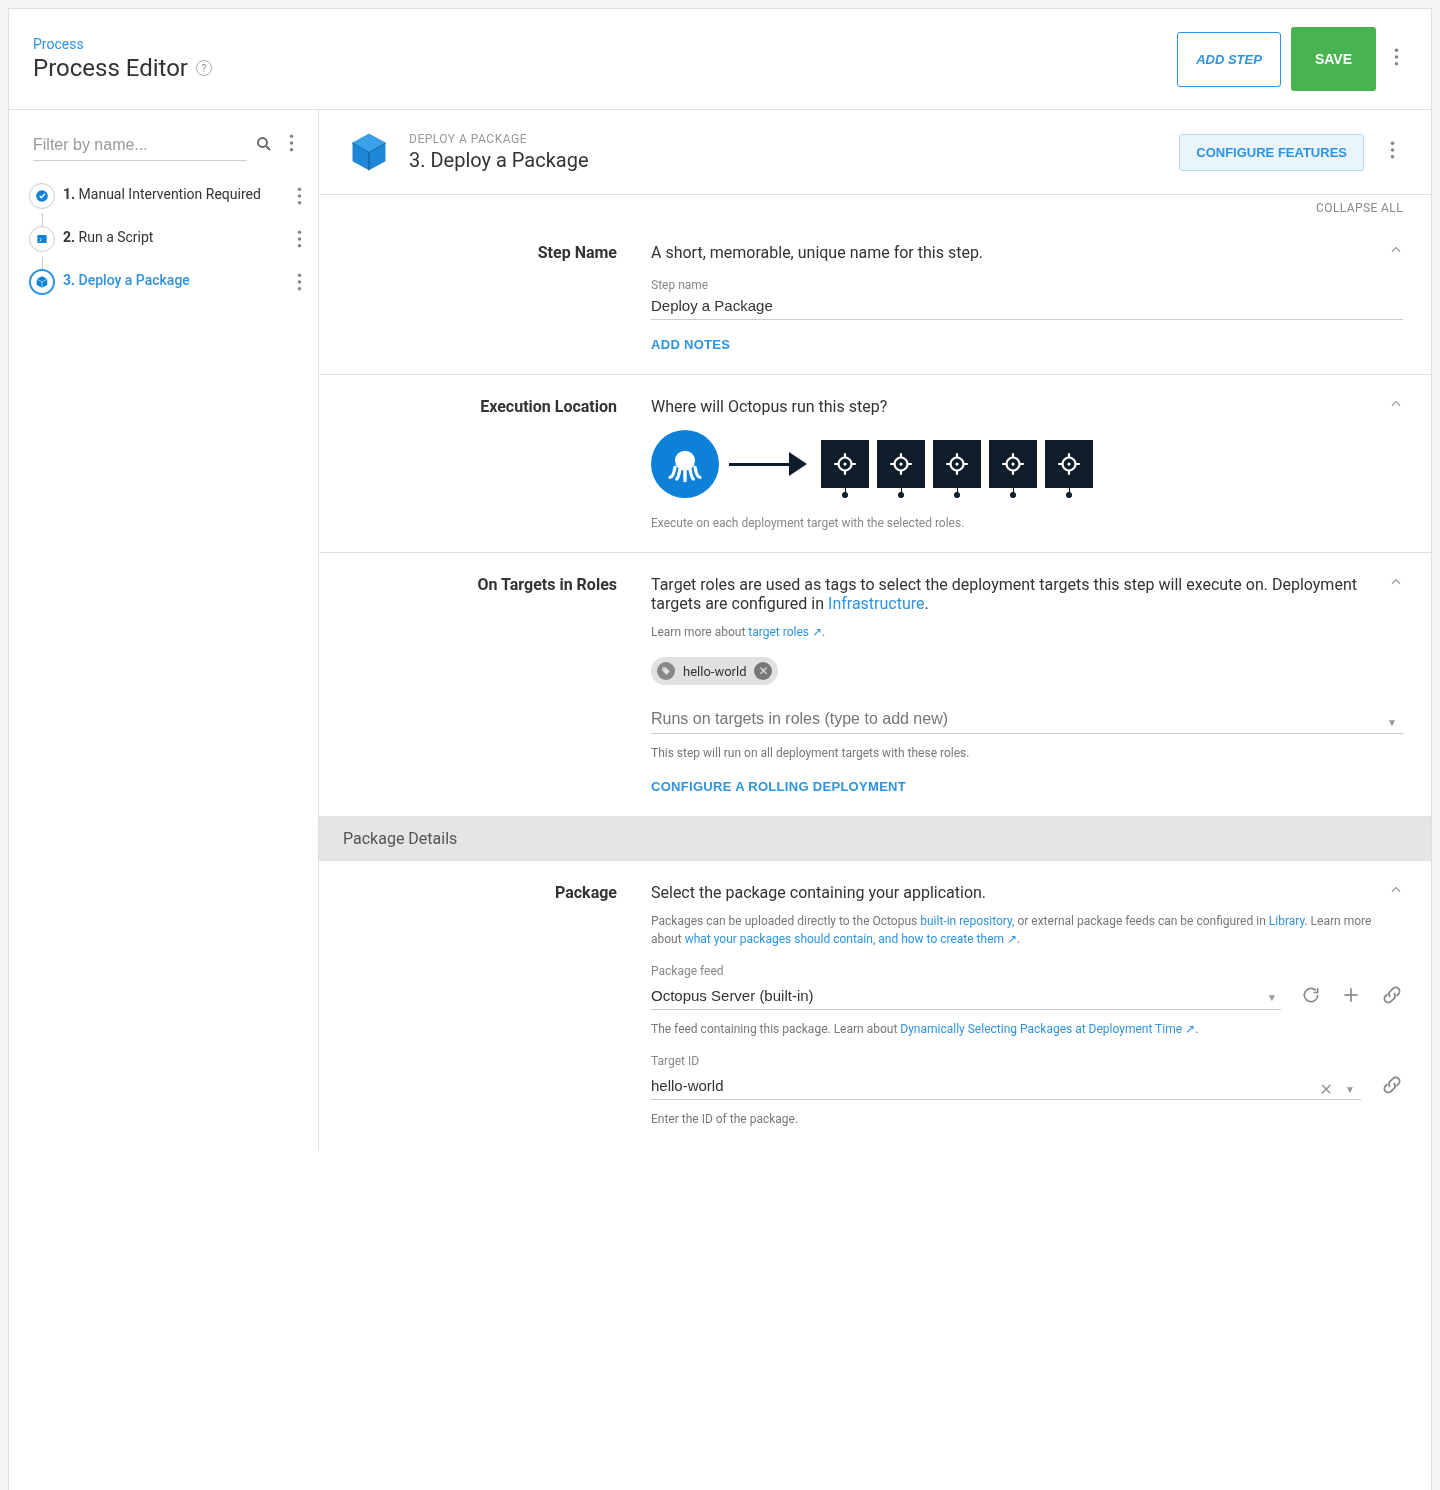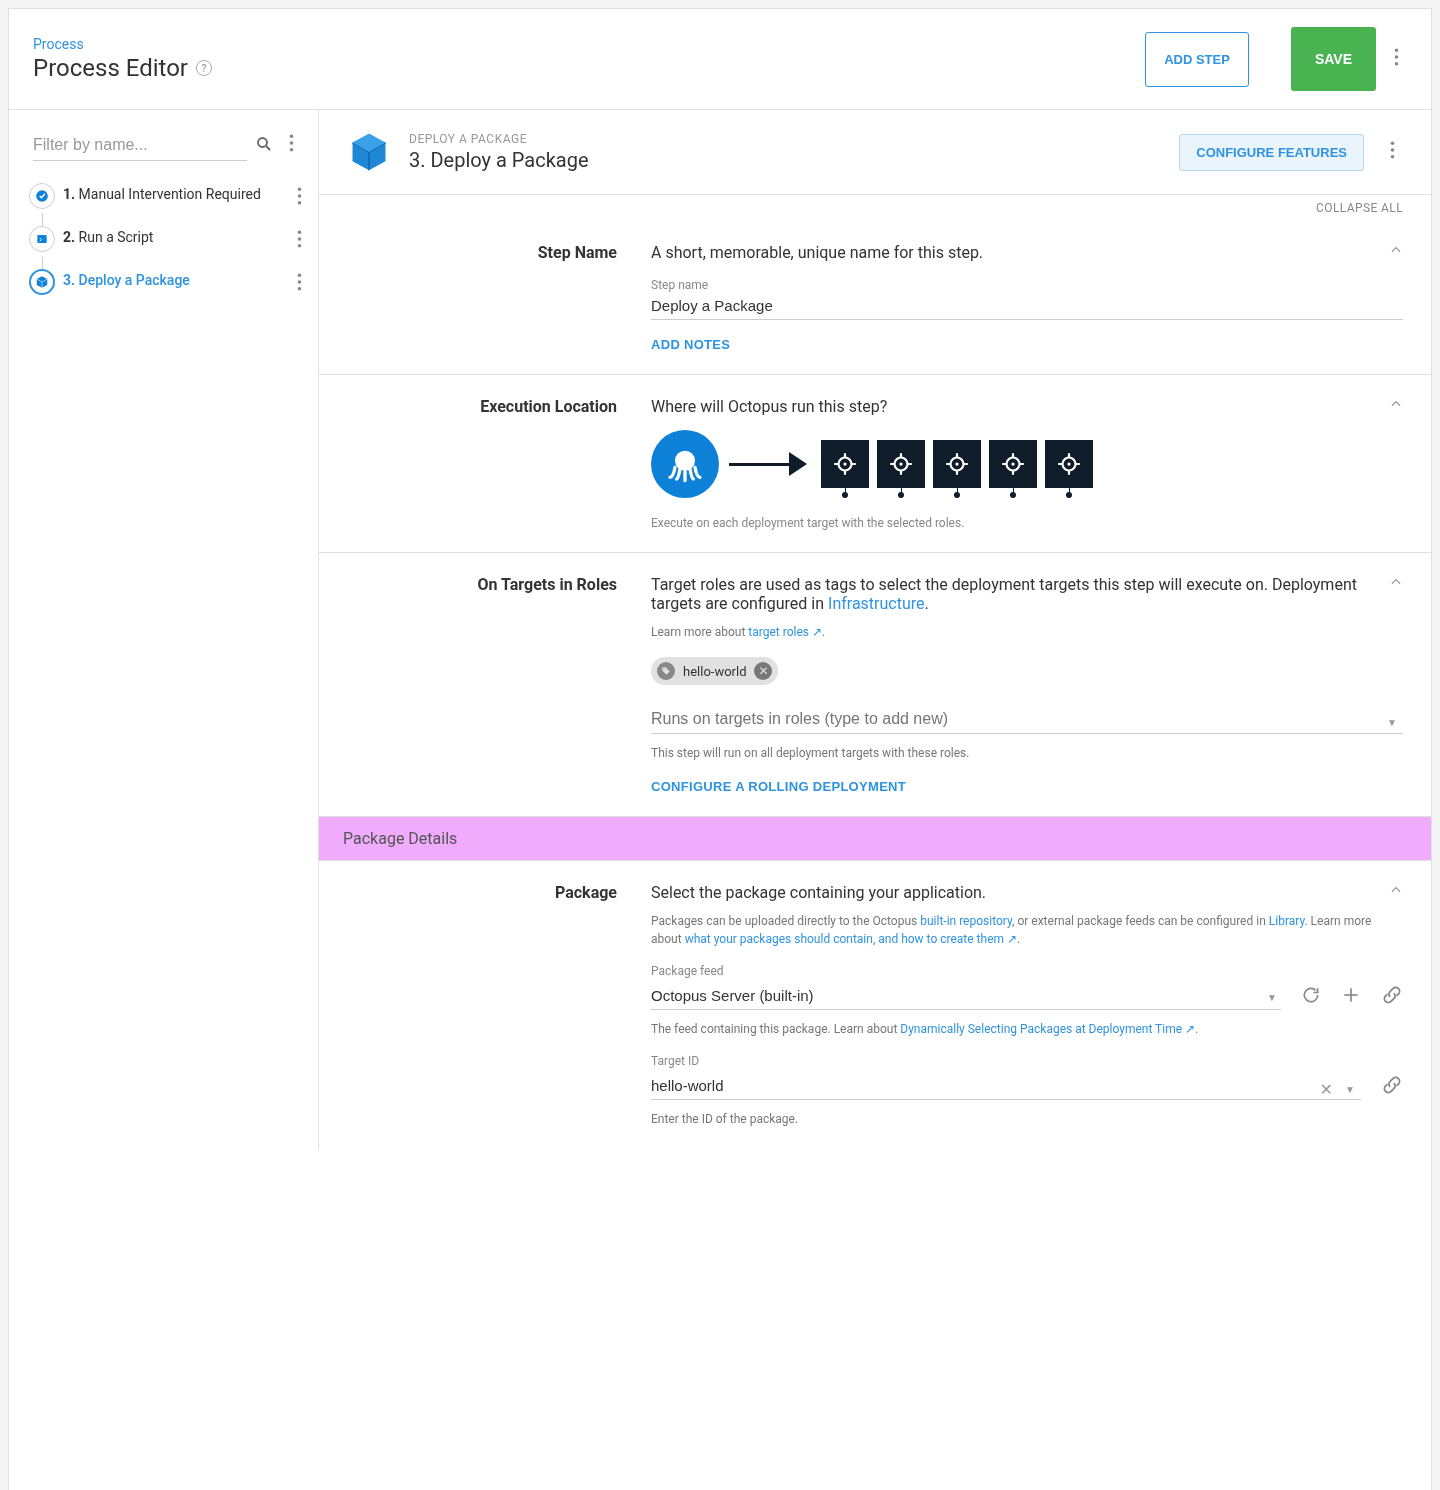--- a/index.html
+++ b/index.html
@@ -29,31 +29,31 @@
 .header-right { display: flex; align-items: center; gap: 10px; }
 .btn-outline {
   border: 1px solid #2F93E0;
   background: #fff;
   color: #2F93E0;
   font-weight: 600;
   font-size: 13px;
   padding: 19px 18px;
   border-radius: 3px;
   cursor: pointer;
+  font-style: italic;
 }
 .btn-primary {
   border: none;
   background: #48B350;
   color: #fff;
   font-weight: 600;
   font-size: 14px;
   padding: 24px 24px;
   border-radius: 3px;
   cursor: pointer;
-  margin-left: 32px;
 }
 .btn-more {
   background: none;
   border: none;
   font-size: 20px;
   color: #888;
   cursor: pointer;
   padding: 4px 8px;
 }
 .btn-more svg { width: 5px; height: 18px; }
@@ -178,21 +178,21 @@
 .target-box::before { content:''; position: absolute; bottom:-8px; left:50%; width:1px; height:8px; background:#0f1d2b;}
 .exec-caption { font-size: 12px; color: #888; margin-top: 18px; }
 .role-chip {
   display: inline-flex; align-items: center; gap: 8px;
   background: #E1E1E1; border-radius: 14px; padding: 5px 6px 5px 6px;
   font-size: 13px; color: #333;
 }
 .role-chip .tag-icon { width: 18px; height: 18px; background: #888; border-radius: 50%; display:flex; align-items:center; justify-content:center; }
 .role-chip .remove { width: 18px; height: 18px; background: #777; border-radius: 50%; display:flex;align-items:center;justify-content:center;color:#e1e1e1;font-size:12px;cursor:pointer; }
 .subsection-header {
-  background: #f0abfc;
+  background: #e5e5e5;
   padding: 12px 24px;
   font-size: 16px;
   color: #555;
   border-bottom: 1px solid #e0e0e0;
 }
 .link-inline { color: #2F93E0; text-decoration: none; cursor: pointer; }
 .helper-text { font-size: 12px; color: #777; margin-top: 10px; line-height: 1.5; }
 .feed-row { display: flex; align-items: center; gap: 20px; margin-top: 4px;}
 .select-wrap { flex: 1; position: relative; }
 .caret { position: absolute; right: 4px; top: 10px; color: #999; font-size: 10px; pointer-events: none; }

